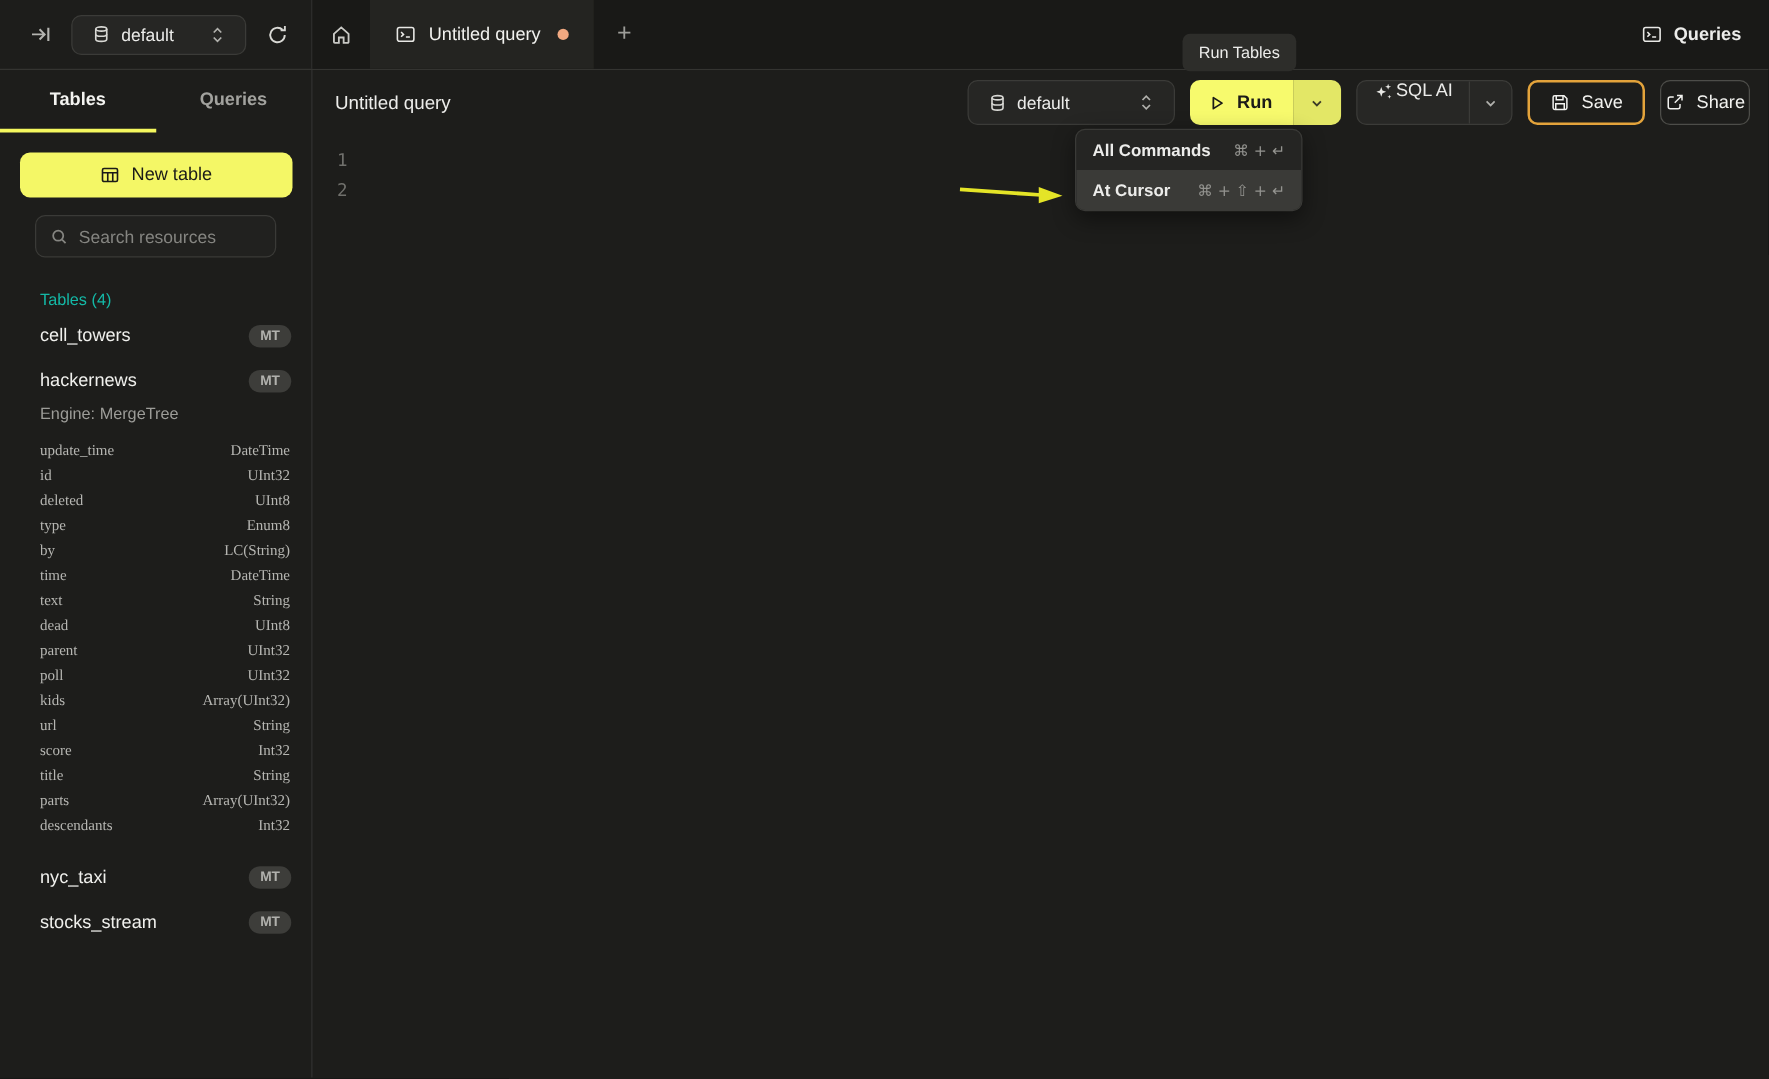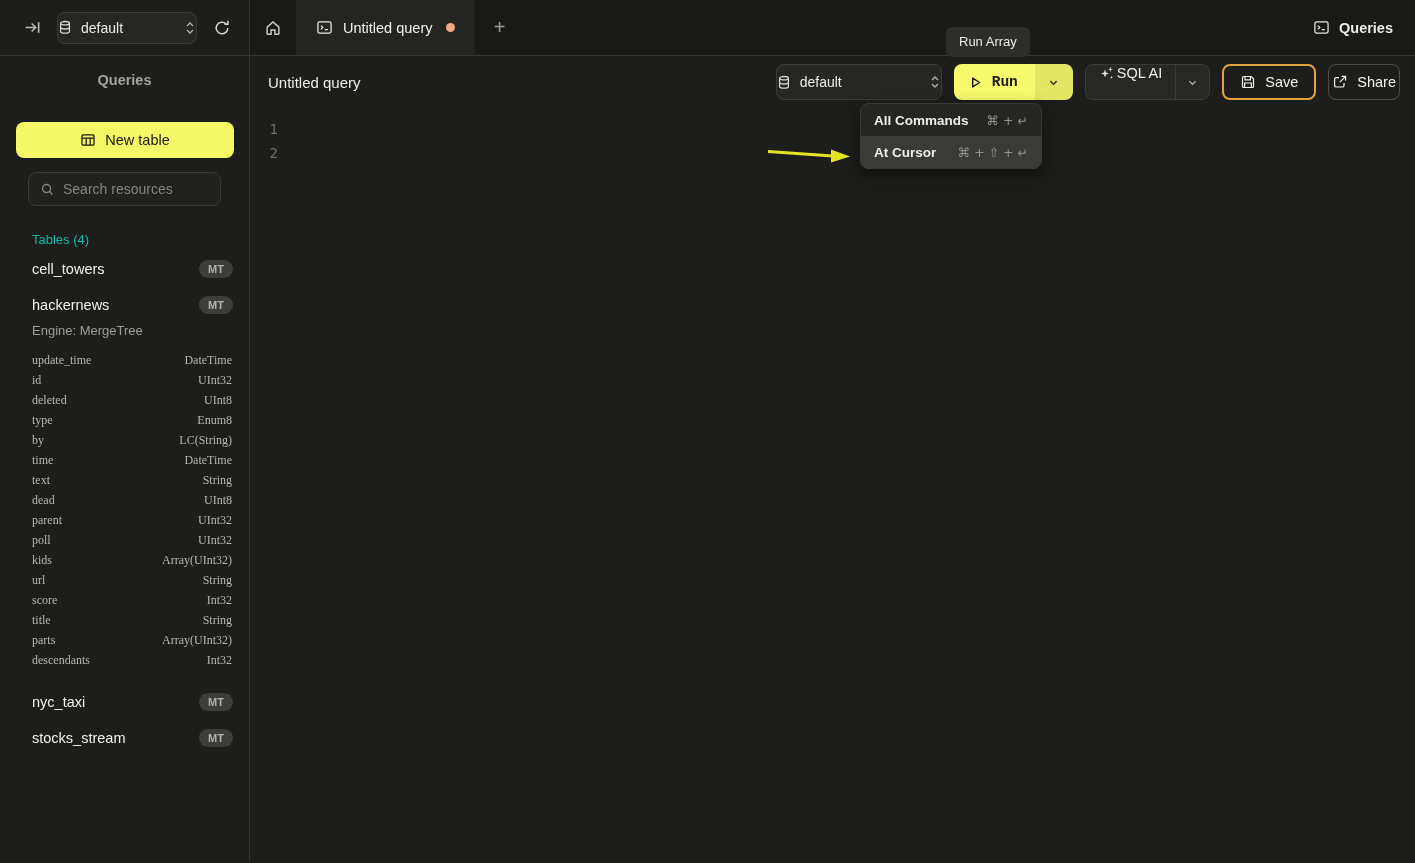--- a/index.html
+++ b/index.html
@@ -8,21 +8,21 @@
     position:relative; width:1415px; height:863px; overflow:hidden;
     background:#1d1d1b; color:#e9e9e6;
     font-family:"Liberation Sans", sans-serif; font-size:14px;
   }
   svg { display:block; }
 
   
   .topbar { height:56px; display:flex; align-items:stretch; border-bottom:1px solid #343431; background:#1d1d1b; }
   .topbar-left { width:250px; flex:0 0 250px; display:flex; align-items:center; gap:12px; padding:0 14px 0 20px; border-right:1px solid #313130; }
   .icon-btn { background:none; border:none; cursor:pointer; display:flex; align-items:center; justify-content:center; padding:4px; }
-  .db-select { flex:1; height:32px; display:flex; align-items:center; gap:9px; padding:0 0; background:#262624; border:1px solid #3b3b38; border-radius:8px; color:#ececea; font-size:14px; cursor:pointer; font-family:inherit; }
+  .db-select { flex:1; height:32px; display:flex; align-items:center; gap:9px; padding:0 16px; background:#262624; border:1px solid #3b3b38; border-radius:8px; color:#ececea; font-size:14px; cursor:pointer; font-family:inherit; }
   .db-select .lbl { flex:1; text-align:left; }
   .tabstrip { flex:1; background:#191917; display:flex; align-items:stretch; }
   .home-btn { width:46px; display:flex; align-items:center; justify-content:center; background:none; border:none; cursor:pointer; }
   .query-tab { display:flex; align-items:center; gap:10px; padding:0 20px; background:#242421; border:none; cursor:pointer; color:#f2f2ef; font-size:14.5px; font-family:inherit; }
   .dirty-dot { width:9px; height:9px; border-radius:50%; background:#f2a981; margin-left:4px; }
   .newtab-btn { width:48px; background:none; border:none; color:#9d9d99; font-size:20px; cursor:pointer; font-family:inherit; }
   .topbar-right { margin-left:auto; display:flex; align-items:center; padding-right:22px; }
   .queries-btn { display:flex; align-items:center; gap:9px; background:none; border:none; color:#ececea; font-size:14.5px; font-weight:600; cursor:pointer; font-family:inherit; }
 
   
@@ -45,21 +45,21 @@
   .engine-line { padding:0 16px 10px 32px; font-size:13px; color:#9c9c98; }
   .columns { padding:2px 17px 14px 32px; font-family:Liberation Serif, serif; font-size:12px; line-height:20px; color:#b6b6b2; }
   .col-row { display:flex; justify-content:space-between; }
 
   
   .toolbar { height:52px; display:flex; align-items:center; padding:0 15px 0 18px; }
   .doc-title { font-size:15px; color:#ececea; }
   .toolbar-right { margin-left:auto; display:flex; align-items:center; gap:12px; }
   .db-select.wide { flex:none; width:166px; height:36px; }
   .run-split { display:flex; height:36px; border-radius:8px; overflow:hidden; }
-  .run-main { display:flex; align-items:center; gap:9px; padding:0 17px 0 14px; background:#f7fa6d; border:none; color:#1b1b18; font-size:14.5px; font-weight:600; cursor:pointer; font-family:Liberation Mono, monospace; }
+  .run-main { display:flex; align-items:center; gap:9px; padding:0 17px 0 14px; background:#f7fa6d; border:none; color:#1b1b18; font-size:14.5px; font-weight:600; cursor:pointer; font-family:Liberation Sans, sans-serif; }
   .run-caret { width:38px; background:#e3e766; border:none; display:flex; align-items:center; justify-content:center; cursor:pointer; }
   .sqlai-split { display:flex; height:36px; background:#272725; border:1px solid #3b3b38; border-radius:8px; overflow:hidden; }
   .sqlai-main { display:flex; align-items:flex-start; gap:2px; padding:0 13px; background:none; border:none; color:#ececea; font-size:14.5px; font-weight:500; cursor:pointer; font-family:inherit; }
   .sqlai-caret { width:34px; border:none; border-left:1px solid #3b3b38; background:none; display:flex; align-items:center; justify-content:center; cursor:pointer; }
   .save-btn { display:flex; align-items:center; gap:9px; height:36px; padding:0 16px; background:transparent; border:2px solid #e3a33b; border-radius:8px; color:#f2f2ef; font-size:14.5px; font-weight:500; cursor:pointer; font-family:inherit; }
   .share-btn { display:flex; align-items:center; gap:9px; height:36px; padding:0 3px; background:transparent; border:1px solid #4d4d49; border-radius:8px; color:#f2f2ef; font-size:14.5px; font-weight:500; cursor:pointer; font-family:inherit; }
 
   
   .editor { flex:1; padding-top:9px; font-family:"DejaVu Sans Mono", monospace; font-size:14px; line-height:24px; }
   .code-line { display:flex; }
@@ -148,20 +148,21 @@
           <span>Queries</span>
         </button>
       </div>
     </div>
   </header>
 
   <div class="body">
 
     <aside class="sidebar">
       <div class="side-tabs">
+        <button class="side-tab active">Tables</button>
         <button class="side-tab">Queries</button>
       </div>
       <button class="new-table-btn">
         <span>
           <svg width="16" height="16" viewBox="0 0 16 16" fill="none" stroke="#1b1b18" stroke-width="1.3">
               <rect x="2" y="2.8" width="12" height="10.4" rx="1.2"></rect>
               <path d="M2 6.2h12M6.2 6.2v7M10.2 6.2v7"></path>
             </svg>
         </span>
         <span>New table</span>
@@ -339,21 +340,21 @@
           <div class="code-line">
             <span class="gutter">1</span>
           </div>
           <div class="code-line">
             <span class="gutter">2</span>
           </div>
         </div>
     </main>
   </div>
 
-  <div class="tooltip">Run Array</div>
+  <div class="tooltip">Run Tables</div>
   <div class="run-menu" id="run-menu">
       <div class="menu-item">
         <span class="mi-label">All Commands</span>
         <span class="mi-shortcut">⌘ + ↵</span>
       </div>
       <div class="menu-item hl">
         <span class="mi-label">At Cursor</span>
         <span class="mi-shortcut">⌘ + ⇧ + ↵</span>
       </div>
     </div>

